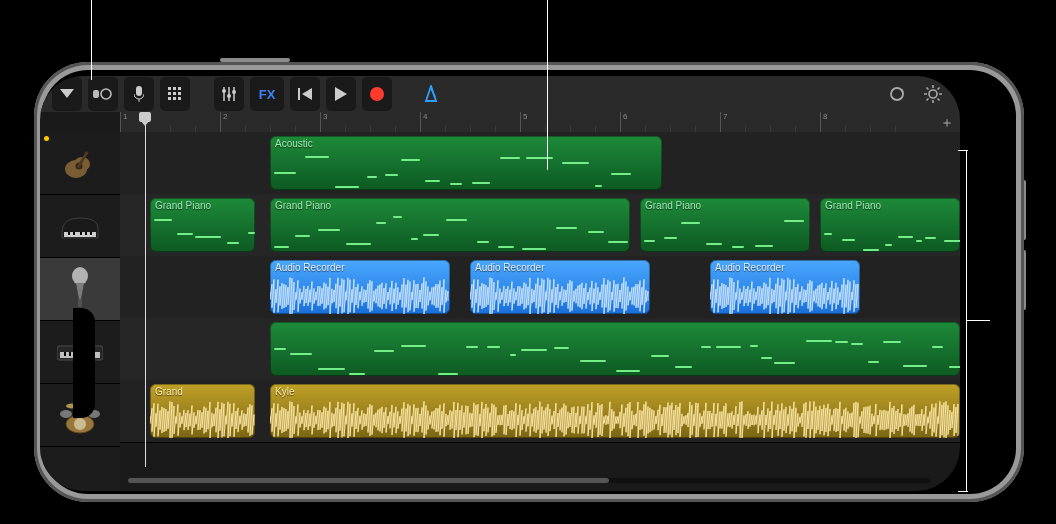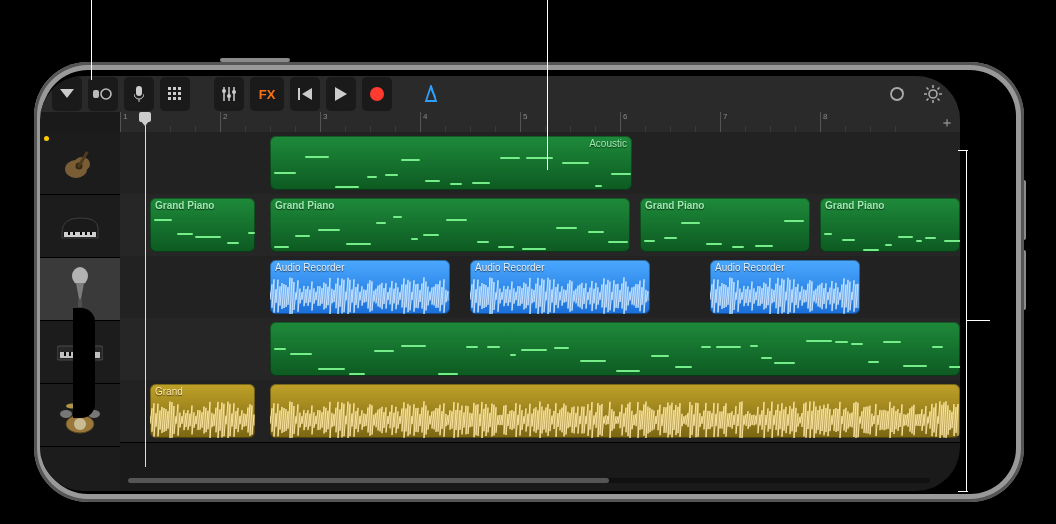--- a/index.html
+++ b/index.html
@@ -1,21 +1,21 @@
 <!DOCTYPE html>
 <html><head>
 <meta charset="utf-8">
 <style>
 html,body{margin:0;padding:0;background:#000;font-family:-apple-system,Helvetica,Arial,sans-serif;overflow:hidden}
 .stage{position:relative;width:1056px;height:524px;background:#000}
 .phone{position:absolute;left:34px;top:62px;width:990px;height:440px;background:#000;border-radius:54px;box-shadow:inset 0 0 0 3px #555,inset 0 0 0 8px #999,inset 0 0 0 12px #000}
 .screen{position:absolute;left:40px;top:76px;width:920px;height:415px;border-radius:44px;background:#1a1a1a;overflow:hidden}
 .notch{position:absolute;left:33px;top:232px;width:22px;height:110px;background:#000;border-radius:0 14px 14px 0;z-index:30}
 .toolbar{position:absolute;left:0;top:0;right:0;height:36px;background:#2a2a2a;display:flex;align-items:center;padding:0 12px;gap:6px}
-.tbtn{width:30px;height:34px;border-radius:5px;display:flex;align-items:center;justify-content:center;color:#f97316}
+.tbtn{width:30px;height:34px;border-radius:5px;display:flex;align-items:center;justify-content:center;color:#3b82f6}
 .tbtn.dark{background:#1a1a1a}
 .sep{width:12px}
 .recdot{width:14px;height:14px;border-radius:50%;background:#ff3b30}
 .grow{flex:1}
 .ruler{position:absolute;left:80px;right:0;top:36px;height:20px;background:#2a2a2a;border-bottom:1px solid #000}
 .ruler .tick{position:absolute;top:0;bottom:0;border-left:1px solid #555;font-size:8px;color:#888;padding-left:2px;line-height:10px}
 .tick.minor{border-left:1px solid #3a3a3a;height:6px;top:auto}
 .plus{position:absolute;right:6px;top:38px;color:#aaa;font-size:14px;z-index:5}
 .headers{position:absolute;left:0;top:56px;width:80px;bottom:0;background:#1c1c1c;z-index:4}
 .hcell{height:62px;border-bottom:1px solid #000;display:flex;align-items:center;justify-content:center;position:relative}
@@ -245,41 +245,41 @@
             <ellipse cx="9" cy="18" rx="6" ry="4" fill="#888"></ellipse>
             <ellipse cx="37" cy="18" rx="6" ry="4" fill="#888"></ellipse>
             <ellipse cx="15" cy="10" rx="6" ry="2.5" fill="#c8a850"></ellipse>
             <ellipse cx="31" cy="10" rx="6" ry="2.5" fill="#c8a850"></ellipse>
           </svg>
         </div>
       </div>
 
      <div class="lanes" id="lanes">
         <div class="lane" style="top: 0px;">
-          <div class="region green" style="left: 150px; width: 362px; text-align: right;">
+          <div class="region green" style="left: 150px; width: 392px;">
             <div class="label">Acoustic</div>
             <div class="midi">
               <span style="left:4px;top:22px;width:21.607287379972565px"></span>
               <span style="left:34.99531893004115px;top:6px;width:24.028249314128942px"></span>
               <span style="left:64.77438271604939px;top:36px;width:24.564951989026063px"></span>
               <span style="left:96.70756172839506px;top:26px;width:10.38406207133059px"></span>
               <span style="left:115.4985596707819px;top:24px;width:12.652246227709192px"></span>
               <span style="left:131.1844135802469px;top:9px;width:18.536171124828535px"></span>
               <span style="left:155.1354938271605px;top:30px;width:15.20250342935528px"></span>
               <span style="left:180.05550411522634px;top:33px;width:11.817909807956104px"></span>
               <span style="left:201.9814814814815px;top:32px;width:17.54905692729767px"></span>
               <span style="left:230.28379629629632px;top:7px;width:19.56261145404664px"></span>
               <span style="left:255.6661522633745px;top:7px;width:27.025240054869684px"></span>
               <span style="left:292.1655864197531px;top:12px;width:27.10360939643347px"></span>
               <span style="left:325.15246913580245px;top:35px;width:6.964386145404664px"></span>
               <span style="left:341.3305041152263px;top:23px;width:19.77423696844993px"></span>
             </div>
           </div>
         </div>
-        <div class="lane alt" style="top: 62px; font-weight: bold;">
+        <div class="lane alt" style="top: 62px;">
           <div class="region green" style="left: 30px; width: 105px;">
             <div class="label">Grand Piano</div>
             <div class="midi">
               <span style="left:4px;top:7px;width:18.337371399176956px"></span>
               <span style="left:26.777143347050757px;top:21px;width:15.750617283950618px"></span>
               <span style="left:45.313340192043896px;top:24px;width:25.335159465020578px"></span>
               <span style="left:76.75673868312757px;top:30px;width:12.2576646090535px"></span>
               <span style="left:97.58882030178326px;top:20px;width:7.684799382716049px"></span>
             </div>
           </div>
@@ -393,20 +393,21 @@
         <div class="lane" style="top: 248px;">
           <div class="region yellow" style="left: 30px; width: 105px;">
             <div class="label">Grand</div>
             <div class="wave">
               <svg width="105" height="44" style="position:absolute;top:0">
                 <path d="M0 22 L0 18.383009597631872 L0 25.616990402368128 L2 10.308331171704534 L2 33.69166882829546 L4 5.307449227154127 L4 38.69255077284588 L6 15.241303385873628 L6 28.75869661412637 L8 5.680365289836274 L8 38.319634710163726 L10 12.410008087034804 L10 31.589991912965196 L12 8.933217876924486 L12 35.06678212307551 L14 9.973952118650534 L14 34.02604788134947 L16 11.029020248104127 L16 32.970979751895875 L18 13.159129957123456 L18 30.840870042876546 L20 3.5173581335734028 L20 40.4826418664266 L22 4.184471367319222 L22 39.81552863268078 L24 8.017963898255946 L24 35.98203610174406 L26 18.329903718510156 L26 25.670096281489844 L28 6.325390237575721 L28 37.67460976242428 L30 14.586879167493173 L30 29.413120832506827 L32 18.198548911302012 L32 25.801451088697988 L34 11.873779696965073 L34 32.12622030303493 L36 14.916088621694616 L36 29.083911378305384 L38 12.089257976410273 L38 31.910742023589727 L40 15.676959580084533 L40 28.323040419915465 L42 7.554579855654058 L42 36.445420144345945 L44 14.376100523368478 L44 29.62389947663152 L46 17.790150601950042 L46 26.209849398049958 L48 12.043906495567391 L48 31.95609350443261 L50 12.275598516868335 L50 31.724401483131665 L52 14.252500114439172 L52 29.747499885560828 L54 8.52011993225201 L54 35.47988006774799 L56 9.791606268214903 L56 34.208393731785094 L58 12.753081465431741 L58 31.24691853456826 L60 3.863721256694692 L60 40.13627874330531 L62 14.761705601415994 L62 29.238294398584006 L64 15.91053145551368 L64 28.08946854448632 L66 9.672470512840077 L66 34.32752948715992 L68 3.8178998123197587 L68 40.18210018768024 L70 11.325097273296 L70 32.674902726704 L72 4.564906846514184 L72 39.435093153485816 L74 5.75062483787784 L74 38.24937516212216 L76 17.679474190152128 L76 26.320525809847872 L78 3.743175610723714 L78 40.25682438927629 L80 5.720782153592626 L80 38.27921784640738 L82 15.441272868761159 L82 28.55872713123884 L84 5.278076506400964 L84 38.721923493599036 L86 13.038349329386454 L86 30.961650670613544 L88 9.858811053298137 L88 34.14118894670186 L90 17.793440346674398 L90 26.206559653325602 L92 12.290637349893952 L92 31.709362650106048 L94 15.380412591360606 L94 28.619587408639394 L96 16.113555701359537 L96 27.886444298640463 L98 9.49928895127943 L98 34.50071104872057 L100 6.229282695271374 L100 37.77071730472863 L102 7.378813494667135 L102 36.621186505332865 L104 16.593623449349224 L104 27.406376550650776" stroke="#ffe9a8" stroke-width="1" fill="none" opacity=".9"></path>
               </svg>
             </div>
           </div>
           <div class="region yellow" style="left: 150px; width: 690px;">
+            <div class="label">Kyle</div>
             <div class="wave">
               <svg width="690" height="44" style="position:absolute;top:0">
                 <path d="M0 22 L0 18.383009597631872 L0 25.616990402368128 L2 10.308331171704534 L2 33.69166882829546 L4 5.307449227154127 L4 38.69255077284588 L6 15.241303385873628 L6 28.75869661412637 L8 5.680365289836274 L8 38.319634710163726 L10 12.410008087034804 L10 31.589991912965196 L12 8.933217876924486 L12 35.06678212307551 L14 9.973952118650534 L14 34.02604788134947 L16 11.029020248104127 L16 32.970979751895875 L18 13.159129957123456 L18 30.840870042876546 L20 3.5173581335734028 L20 40.4826418664266 L22 4.184471367319222 L22 39.81552863268078 L24 8.017963898255946 L24 35.98203610174406 L26 18.329903718510156 L26 25.670096281489844 L28 6.325390237575721 L28 37.67460976242428 L30 14.586879167493173 L30 29.413120832506827 L32 18.198548911302012 L32 25.801451088697988 L34 11.873779696965073 L34 32.12622030303493 L36 14.916088621694616 L36 29.083911378305384 L38 12.089257976410273 L38 31.910742023589727 L40 15.676959580084533 L40 28.323040419915465 L42 7.554579855654058 L42 36.445420144345945 L44 14.376100523368478 L44 29.62389947663152 L46 17.790150601950042 L46 26.209849398049958 L48 12.043906495567391 L48 31.95609350443261 L50 12.275598516868335 L50 31.724401483131665 L52 14.252500114439172 L52 29.747499885560828 L54 8.52011993225201 L54 35.47988006774799 L56 9.791606268214903 L56 34.208393731785094 L58 12.753081465431741 L58 31.24691853456826 L60 3.863721256694692 L60 40.13627874330531 L62 14.761705601415994 L62 29.238294398584006 L64 15.91053145551368 L64 28.08946854448632 L66 9.672470512840077 L66 34.32752948715992 L68 3.8178998123197587 L68 40.18210018768024 L70 11.325097273296 L70 32.674902726704 L72 4.564906846514184 L72 39.435093153485816 L74 5.75062483787784 L74 38.24937516212216 L76 17.679474190152128 L76 26.320525809847872 L78 3.743175610723714 L78 40.25682438927629 L80 5.720782153592626 L80 38.27921784640738 L82 15.441272868761159 L82 28.55872713123884 L84 5.278076506400964 L84 38.721923493599036 L86 13.038349329386454 L86 30.961650670613544 L88 9.858811053298137 L88 34.14118894670186 L90 17.793440346674398 L90 26.206559653325602 L92 12.290637349893952 L92 31.709362650106048 L94 15.380412591360606 L94 28.619587408639394 L96 16.113555701359537 L96 27.886444298640463 L98 9.49928895127943 L98 34.50071104872057 L100 6.229282695271374 L100 37.77071730472863 L102 7.378813494667135 L102 36.621186505332865 L104 16.593623449349224 L104 27.406376550650776 L106 14.704370050505823 L106 29.295629949494177 L108 11.610365137250714 L108 32.38963486274929 L110 10.559996643117628 L110 33.44000335688237 L112 8.782359583136245 L112 35.21764041686376 L114 14.059580084532403 L114 29.940419915467597 L116 9.451117689244244 L116 34.54888231075576 L118 18.016438042632405 L118 25.983561957367595 L120 13.615464546744587 L120 30.384535453255413 L122 6.942452355158155 L122 37.05754764484185 L124 14.666537986175747 L124 29.333462013824253 L126 8.772960312495233 L126 35.22703968750477 L128 13.354634786456506 L128 30.645365213543492 L130 18.18022033355204 L130 25.81977966644796 L132 10.499136365717076 L132 33.50086363428292 L134 4.217838778094816 L134 39.782161221905184 L136 10.520519706425379 L136 33.479480293574625 L138 5.821589331217481 L138 38.17841066878252 L140 7.601811190625142 L140 36.39818880937486 L142 17.918450646199858 L142 26.081549353800142 L144 6.266409814303371 L144 37.73359018569663 L146 10.163347422066924 L146 33.83665257793308 L148 9.833668004333429 L148 34.16633199566657 L150 15.907711674321376 L150 28.092288325678624 L152 9.460986923417307 L152 34.53901307658269 L154 3.3566306056120965 L154 40.6433693943879 L156 7.529906770221402 L156 36.4700932297786 L158 12.525619115919252 L158 31.474380884080748 L160 17.604045043258008 L160 26.395954956741992 L162 13.485989593664648 L162 30.514010406335352 L164 12.631830874162688 L164 31.368169125837312 L166 10.169926911515635 L166 33.83007308848437 L168 10.327129712986558 L168 33.67287028701344 L170 6.7173398233059185 L170 37.28266017669408 L172 13.183098097258037 L172 30.81690190274196 L174 5.314968643666937 L174 38.68503135633306 L176 15.805259624334346 L176 28.194740375665653 L178 17.177083174390038 L178 26.822916825609962 L180 12.26384942856707 L180 31.73615057143293 L182 13.3713184918443 L182 30.6286815081557 L184 4.031498237636754 L184 39.968501762363246 L186 11.944979172070738 L186 32.05502082792926 L188 4.856049254619528 L188 39.14395074538047 L190 12.186305445778721 L190 31.81369455422128 L192 7.555519782718161 L192 36.444480217281836 L194 14.446595053176068 L194 29.55340494682393 L196 7.677240337519265 L196 36.322759662480735 L198 8.175636663258924 L198 35.82436333674107 L200 14.75536109373331 L200 29.24463890626669 L202 15.434693379312451 L202 28.56530662068755 L204 4.784614797747839 L204 39.215385202252165 L206 6.828721180401912 L206 37.171278819598086 L208 6.136699879457407 L208 37.86330012054259 L210 15.83510230861956 L210 28.16489769138044 L212 4.01528449578101 L212 39.98471550421899 L214 10.72894853288982 L214 33.27105146711018 L216 6.053751316050475 L216 37.94624868394953 L218 9.613960053099778 L218 34.386039946900226 L220 14.829615331797307 L220 29.170384668202693 L222 5.603761234112028 L222 38.39623876588797 L224 6.6647039077162535 L224 37.33529609228375 L226 9.23540442803302 L226 34.76459557196698 L228 17.237943451790592 L228 26.762056548209408 L230 16.828370233608496 L230 27.171629766391504 L232 16.910378869951327 L232 27.089621130048673 L234 7.661026595663518 L234 36.338973404336485 L236 6.959606024078001 L236 37.040393975922 L238 15.953063155164259 L238 28.04693684483574 L240 12.862347986633505 L240 31.137652013366495 L242 12.058710346826985 L242 31.941289653173015 L244 13.38588736133787 L244 30.614112638662128 L246 5.124163449654393 L246 38.87583655034561 L248 16.894870073393655 L248 27.105129926606345 L250 6.497866853838291 L250 37.50213314616171 L252 12.122625387185863 L252 31.877374612814137 L254 18.179515388253964 L254 25.820484611746036 L256 10.446265468361384 L256 33.55373453163862 L258 15.6525214764179 L258 28.347478523582097 L260 5.721722080656729 L260 38.27827791934327 L262 15.511767398568749 L262 28.48823260143125 L264 10.565166241970186 L264 33.43483375802981 L266 9.170079497077987 L266 34.829920502922015 L268 12.338573630163115 L268 31.661426369836885 L270 3.575633611547673 L270 40.42436638845233 L272 8.555132215389781 L272 35.44486778461022 L274 12.417527503547614 L274 31.582472496452386 L276 9.497174115385203 L276 34.50282588461479 L278 6.070670003204297 L278 37.9293299967957 L280 10.88286158963639 L280 33.11713841036361 L282 17.597230572043273 L282 26.402769427956727 L284 12.974904252559623 L284 31.025095747440375 L286 5.100430291285839 L286 38.89956970871416 L288 15.114883195752018 L288 28.885116804247982 L290 11.598851030715474 L290 32.40114896928453 L292 9.696438652974656 L292 34.303561347025344 L294 5.615510322413293 L294 38.38448967758671 L296 7.545885530311121 L296 36.454114469688875 L298 13.724026122648276 L298 30.275973877351724 L300 15.084570547934755 L300 28.915429452065247 L302 9.325402444420709 L302 34.67459755557929 L304 8.587794680867297 L304 35.4122053191327 L306 14.867212414361354 L306 29.132787585638646 L308 8.423542426415613 L308 35.576457573584385 L310 17.948293330485072 L310 26.051706669514928 L312 8.504611135694342 L312 35.49538886430566 L314 8.628446526389673 L314 35.37155347361033 L316 17.916100828539605 L316 26.083899171460395 L318 6.090173489784396 L318 37.9098265102156 L320 12.345623083143874 L320 31.654376916856126 L322 4.104342585104597 L322 39.8956574148954 L324 17.408305232158934 L324 26.591694767841066 L326 14.205503761234112 L326 29.794496238765888 L328 4.99539344187253 L328 39.00460655812747 L330 7.23711948975388 L330 36.76288051024612 L332 5.966573080855088 L332 38.033426919144915 L334 18.47559241344584 L334 25.52440758655416 L336 17.25204235775211 L336 26.74795764224789 L338 17.88578818072234 L338 26.11421181927766 L340 3.8167249034896322 L340 40.18327509651037 L342 11.236979111036513 L342 32.76302088896349 L344 13.356044677052656 L344 30.643955322947342 L346 18.285962128263424 L346 25.714037871736576 L348 18.42977096907091 L348 25.57022903092909 L350 13.815434029632117 L350 30.184565970367885 L352 6.540163571722845 L352 37.45983642827716 L354 15.294879228527398 L354 28.7051207714726 L356 9.698553488868885 L356 34.30144651113112 L358 5.77412301448037 L358 38.22587698551963 L360 4.0418374353418685 L360 39.95816256465813 L362 12.720418999954225 L362 31.279581000045773 L364 16.814036345880954 L364 27.185963654119046 L366 15.835337290385585 L366 28.164662709614415 L368 4.032908128232904 L368 39.967091871767096 L370 12.050720966782123 L370 31.949279033217877 L372 12.786683857973358 L372 31.213316142026642 L374 6.383900697316021 L374 37.61609930268398 L376 3.575163648015625 L376 40.424836351984375 L378 8.519884950485986 L378 35.48011504951401 L380 9.773982635763005 L380 34.226017364236995 L382 11.431309031539437 L382 32.568690968460565 L384 12.530788714771809 L384 31.46921128522819 L386 17.99176495719975 L386 26.00823504280025 L388 11.76498313929536 L388 32.23501686070464 L390 6.75634679646612 L390 37.24365320353388 L392 16.108621084273008 L392 27.891378915726992 L394 9.129192669789584 L394 34.87080733021042 L396 9.272061583532968 L396 34.72793841646703 L398 4.587230114286587 L398 39.412769885713416 L400 7.424869920808092 L400 36.57513007919191 L402 4.647855409921114 L402 39.352144590078886 L404 11.971767093397624 L404 32.028232906602376 L406 6.865143354135833 L406 37.13485664586417 L408 8.868362909501505 L408 35.131637090498494 L410 5.109829561926851 L410 38.89017043807315 L412 15.819828493827915 L412 28.180171506172087 L414 18.269748386407677 L414 25.730251613592323 L416 17.213740329889987 L416 26.786259670110013 L418 15.013136091063064 L418 28.986863908936936 L420 3.967818179043899 L420 40.0321818209561 L422 7.168974777606543 L422 36.83102522239346 L424 16.255719669804844 L424 27.744280330195156 L426 4.76158658467736 L426 39.23841341532264 L428 5.101605200115966 L428 38.89839479988403 L430 15.203001358011505 L430 28.796998641988495 L432 18.207713200177 L432 25.792286799823 L434 12.561101362589074 L434 31.438898637410926 L436 4.865213543494516 L436 39.13478645650548 L438 12.873627111402719 L438 31.12637288859728 L440 12.90464470451806 L440 31.09535529548194 L442 15.230964188168516 L442 28.769035811831486 L444 4.904925461952793 L444 39.09507453804721 L446 15.85202099577338 L446 28.14797900422662 L448 5.284186032317624 L448 38.71581396768238 L450 13.496563773135787 L450 30.503436226864213 L452 13.42489433449807 L452 30.57510566550193 L454 8.049686436669361 L454 35.95031356333064 L456 5.3090940995163045 L456 38.6909059004837 L458 15.36466881303691 L458 28.63533118696309 L460 14.93277232708241 L460 29.06722767291759 L462 13.340535880494988 L462 30.65946411950501 L464 17.122802386438195 L464 26.877197613561805 L466 8.19279033217877 L466 35.807209667821226 L468 16.04188626272182 L468 27.95811373727818 L470 4.124081053450723 L470 39.87591894654928 L472 3.4886903581183155 L472 40.51130964188168 L474 17.43438820818774 L474 26.56561179181226 L476 16.161726963394724 L476 27.838273036605276 L478 13.112133603918396 L478 30.887866396081606 L480 15.392631643193921 L480 28.607368356806077 L482 17.029984588858202 L482 26.970015411141798 L484 16.631455513679295 L484 27.368544486320705 L486 17.541774875261304 L486 26.458225124738696 L488 8.815726993911838 L488 35.18427300608816 L490 16.562135892701832 L490 27.437864107298168 L492 12.34280330195157 L492 31.65719669804843 L494 3.892858995681827 L494 40.10714100431817 L496 16.947036025451272 L496 27.052963974548728 L498 10.410313258159512 L498 33.58968674184049 L500 12.9561057112776 L500 31.0438942887224 L502 3.6905396951340457 L502 40.30946030486595 L504 17.17308848436761 L504 26.82691151563239 L506 11.964247676884813 L506 32.03575232311519 L508 6.301187115675116 L508 37.69881288432488 L510 12.771645024947741 L510 31.22835497505226 L512 5.255988220394588 L512 38.744011779605415 L514 11.381727878908098 L514 32.618272121091906 L516 8.812202267421458 L516 35.187797732578545 L518 16.297781405923374 L518 27.702218594076626 L520 7.916216793566992 L520 36.08378320643301 L522 10.69887086683858 L522 33.30112913316142 L524 3.7979263622076083 L524 40.202073637792395 L526 9.827088514884721 L526 34.17291148511528 L528 15.41424996566825 L528 28.585750034331753 L530 18.651358774432765 L530 25.348641225567235 L532 15.034519431771365 L532 28.965480568228635 L534 5.571568732166561 L534 38.42843126783344 L536 4.250266261806306 L536 39.7497337381937 L538 12.95258098478722 L538 31.047419015212782 L540 3.4261852083555873 L540 40.57381479164441 L542 12.746501975983033 L542 31.253498024016967 L544 3.3702595480415667 L544 40.62974045195843 L546 8.552077452431451 L546 35.44792254756855 L548 12.188420281672947 L548 31.811579718327053 L550 7.714132474785238 L550 36.28586752521476 L552 10.942546958206814 L552 33.05745304179319 L554 6.673633214825214 L554 37.326366785174784 L556 9.905102461205122 L556 34.09489753879488 L558 5.865295939698186 L558 38.134704060301814 L560 10.879806826678061 L560 33.12019317332194 L562 17.36812335016861 L562 26.63187664983139 L564 11.191862611959655 L564 32.80813738804034 L566 9.972307246288356 L566 34.02769275371165 L568 10.905654820940844 L568 33.094345179059154 L570 3.9067229198773212 L570 40.093277080122675 L572 17.98683034011322 L572 26.01316965988678 L574 11.394886857805515 L574 32.60511314219448 L576 9.79912568472771 L576 34.20087431527229 L578 13.317037703892458 L578 30.68296229610754 L580 15.360439141248456 L580 28.639560858751544 L582 14.615546942948258 L582 29.384453057051743 L584 4.948632070433497 L584 39.0513679295665 L586 3.7300166318262953 L586 40.269983368173705 L588 4.733858736286372 L588 39.26614126371363 L590 18.42201657079207 L590 25.57798342920793 L592 13.233854158719504 L592 30.766145841280498 L594 9.121673253276777 L594 34.878326746723225 L596 8.70810534507225 L596 35.29189465492775 L598 8.490512229732824 L598 35.50948777026718 L600 7.571028579275829 L600 36.42897142072417 L602 15.609754795001297 L602 28.390245204998703 L604 17.9142209744114 L604 26.0857790255886 L606 5.949184430169215 L606 38.05081556983079 L608 17.171443612005433 L608 26.828556387994567 L610 11.840882249721533 L610 32.15911775027847 L612 12.448780078428978 L612 31.551219921571022 L614 11.841117231487559 L614 32.15888276851244 L616 12.466403710880876 L616 31.533596289119124 L618 13.162889665379863 L618 30.837110334620135 L620 3.7993362528037586 L620 40.200663747196245 L622 9.932830309596106 L622 34.067169690403894 L624 7.944884569022079 L624 36.05511543097792 L626 12.848954025970063 L626 31.151045974029937 L628 11.05416329706883 L628 32.94583670293117 L630 15.04485862947648 L630 28.95514137052352 L632 6.34700856005005 L632 37.65299143994995 L634 16.208253353067732 L634 27.791746646932268 L636 16.60161282939408 L636 27.39838717060592 L638 15.303573553870333 L638 28.696426446129667 L640 10.350627889589088 L640 33.64937211041091 L642 8.47970306849566 L642 35.52029693150434 L644 6.760341486488548 L644 37.23965851351145 L646 16.408222835955264 L646 27.591777164044736 L648 16.19932404595877 L648 27.80067595404123 L650 15.931914796221982 L650 28.06808520377802 L652 11.276221065962739 L652 32.72377893403726 L654 16.299191296519524 L654 27.700808703480476 L656 8.021958588278377 L656 35.97804141172162 L658 18.62950547019241 L658 25.37049452980759 L660 13.395521613744908 L660 30.604478386255092 L662 5.846732380182189 L662 38.15326761981781 L664 9.487539862978165 L664 34.51246013702183 L666 5.348101072676506 L666 38.651898927323494 L668 18.29019180005188 L668 25.70980819994812 L670 3.3469963532050606 L670 40.65300364679494 L672 6.8073378396936075 L672 37.19266216030639 L674 4.5329493263347445 L674 39.467050673665256 L676 3.3538108244197957 L676 40.646189175580204 L678 7.318423180798634 L678 36.68157681920137 L680 12.064349909211593 L680 31.935650090788407 L682 13.808854540183408 L682 30.191145459816592 L684 6.046701863069716 L684 37.953298136930286 L686 9.085251079542855 L686 34.91474892045714 L688 5.976442315028152 L688 38.02355768497185" stroke="#ffe9a8" stroke-width="1" fill="none" opacity=".9"></path>
               </svg>
             </div>
           </div>
         </div>
       </div>
 
      <div class="playhead" id="playhead" style="left: 105px;"></div>

